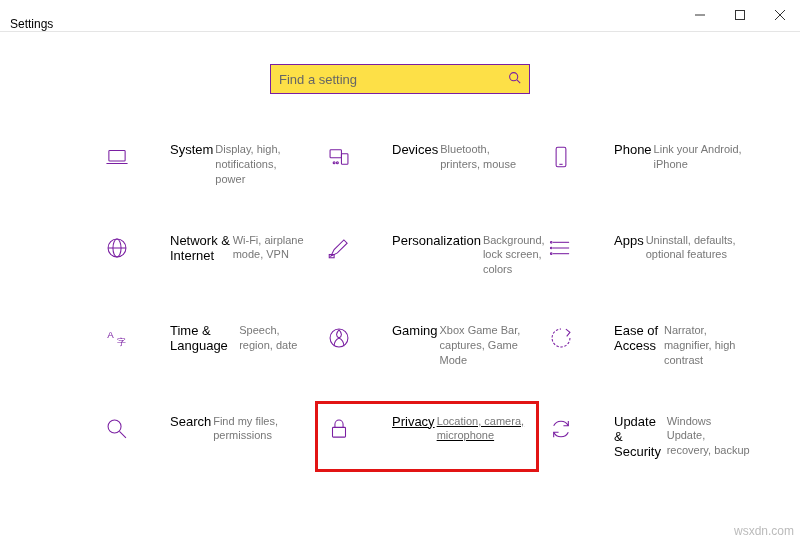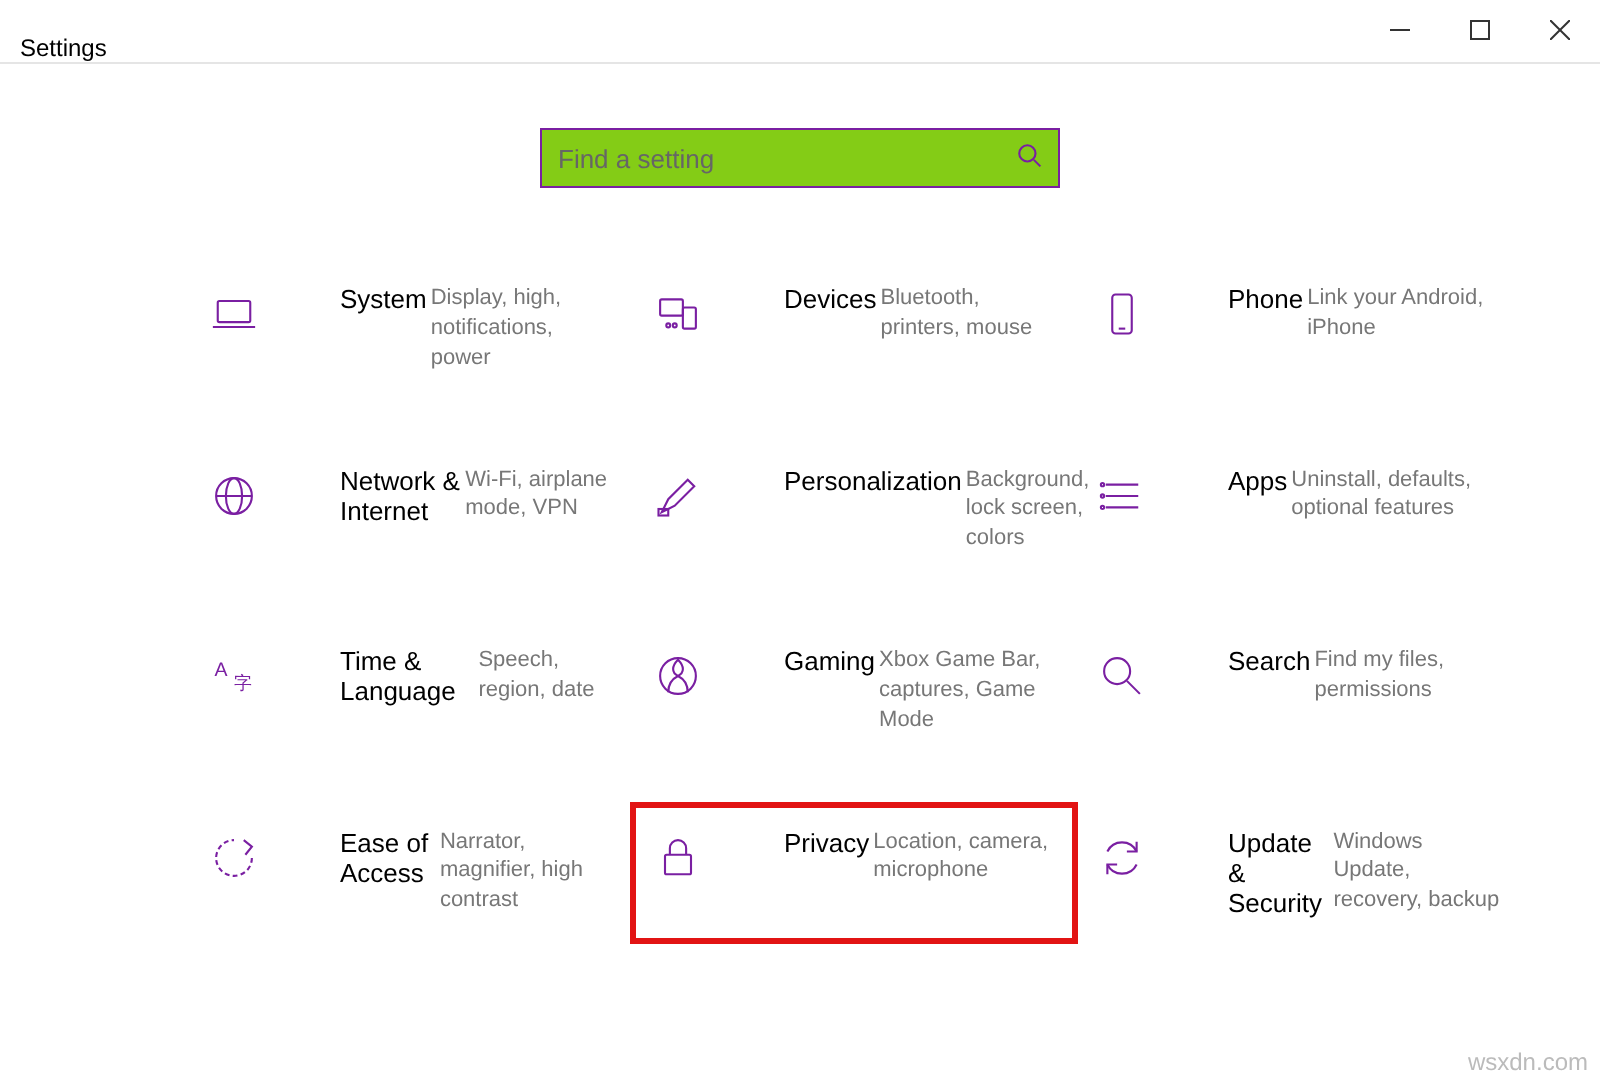--- a/index.html
+++ b/index.html
@@ -31,21 +31,21 @@
   .winbtn svg { width: 10px; height: 10px; }
   .searchwrap {
     display: flex; justify-content: center;
     margin-top: 32px; margin-bottom: 42px;
   }
   .searchbox {
     width: 260px; height: 30px;
     border: 1.5px solid #7a1fa2;
     display: flex; align-items: center;
     padding: 0 8px;
-    background: #84cc16;
+    background: #fde047;
     position: relative;
   }
   .searchbox input {
     border: none; outline: none; flex: 1;
     font-size: 13px; color: #555; background: transparent;
   }
   .searchbox input::placeholder { color: #666; }
   .searchicon { color: #7a1fa2; font-size: 12px; }
   .grid {
     display: grid;
@@ -57,20 +57,21 @@
   .tile {
     display: flex;
     align-items: flex-start;
     gap: 14px;
     padding: 6px 4px 6px 2px;
     cursor: pointer;
   }
   .tile.highlight {
     outline: 3px solid #e21414;
     outline-offset: 4px;
+    text-decoration: underline;
   }
   .iconbox {
     width: 30px; height: 30px;
     display: flex; align-items: center; justify-content: center;
     color: #7a1fa2;
     flex-shrink: 0;
   }
   .iconbox svg { width: 26px; height: 26px; stroke: #7a1fa2; fill: none; stroke-width: 1.3; }
   .tiletext { display: flex; flex-direction: row; gap: 2px; margin-left: 24px; }
   .tiletitle { font-size: 13px; color: #000; }
@@ -227,40 +228,40 @@
     </div>
     <div class="tiletext">
       <div class="tiletitle">Gaming</div>
       <div class="tiledesc">Xbox Game Bar, captures, Game Mode</div>
     </div>
   </div>
 
   <div class="tile">
     <div class="iconbox">
       <svg viewBox="0 0 32 32">
+          <path d="M27 16 A11 11 0 1 1 16 5" stroke-dasharray="3 2"></path>
+          <polyline points="22,5 27,9 23,14"></polyline>
+        </svg>
+    </div>
+    <div class="tiletext">
+      <div class="tiletitle">Ease of Access</div>
+      <div class="tiledesc">Narrator, magnifier, high contrast</div>
+    </div>
+  </div>
+
+  <div class="tile">
+    <div class="iconbox">
+      <svg viewBox="0 0 32 32">
           <circle cx="13" cy="13" r="8"></circle>
           <line x1="19" y1="19" x2="27" y2="27"></line>
         </svg>
     </div>
     <div class="tiletext">
       <div class="tiletitle">Search</div>
       <div class="tiledesc">Find my files, permissions</div>
-    </div>
-  </div>
-
-  <div class="tile">
-    <div class="iconbox">
-      <svg viewBox="0 0 32 32">
-          <path d="M27 16 A11 11 0 1 1 16 5" stroke-dasharray="3 2"></path>
-          <polyline points="22,5 27,9 23,14"></polyline>
-        </svg>
-    </div>
-    <div class="tiletext">
-      <div class="tiletitle">Ease of Access</div>
-      <div class="tiledesc">Narrator, magnifier, high contrast</div>
     </div>
   </div>
 
   <div class="tile highlight">
     <div class="iconbox">
       <svg viewBox="0 0 32 32">
           <rect x="8" y="14" width="16" height="12" rx="1"></rect>
           <path d="M11 14 V10 A5 5 0 0 1 21 10 V14"></path>
         </svg>
     </div>

